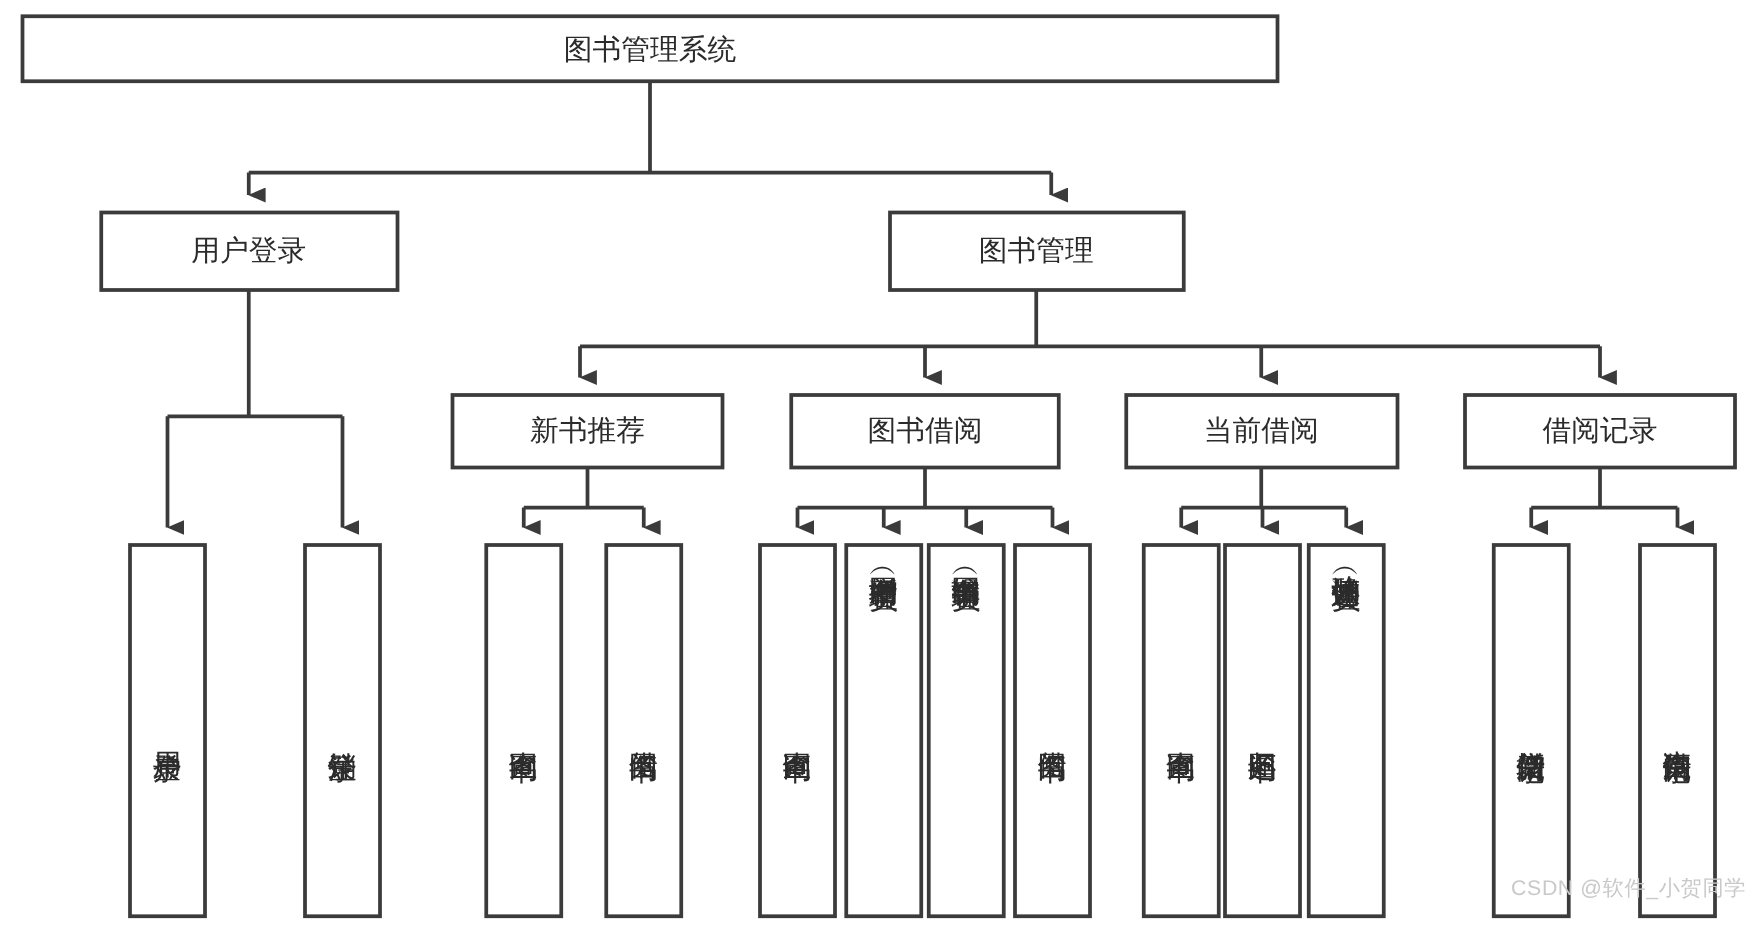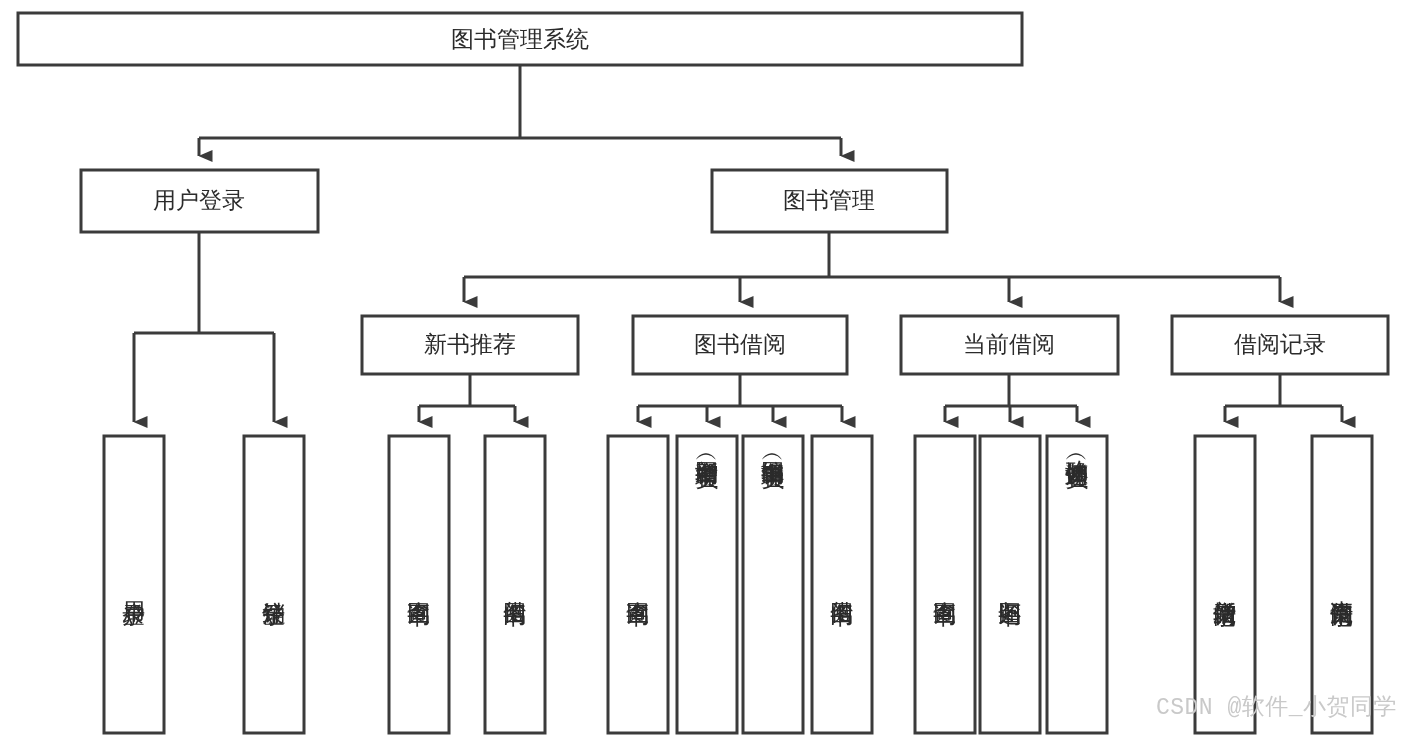--- a/index.html
+++ b/index.html
@@ -58,22 +58,22 @@
     line-height: 1.06;
     color: #2b2b2b;
     letter-spacing: 1px;
     white-space: nowrap;
     pointer-events: none;
   }
   .watermark {
     position: absolute;
     right: 8px;
     bottom: 6px;
-    font-family: Liberation Mono, monospace;
-    font-size: 23px;
+    font-family: Liberation Sans, sans-serif;
+    font-size: 17px;
     color: #c9c9c9;
     letter-spacing: 0.5px;
     white-space: nowrap;
   }
 </style>
 </head>
 <body>
 
 <div id="diagram-root">
 

